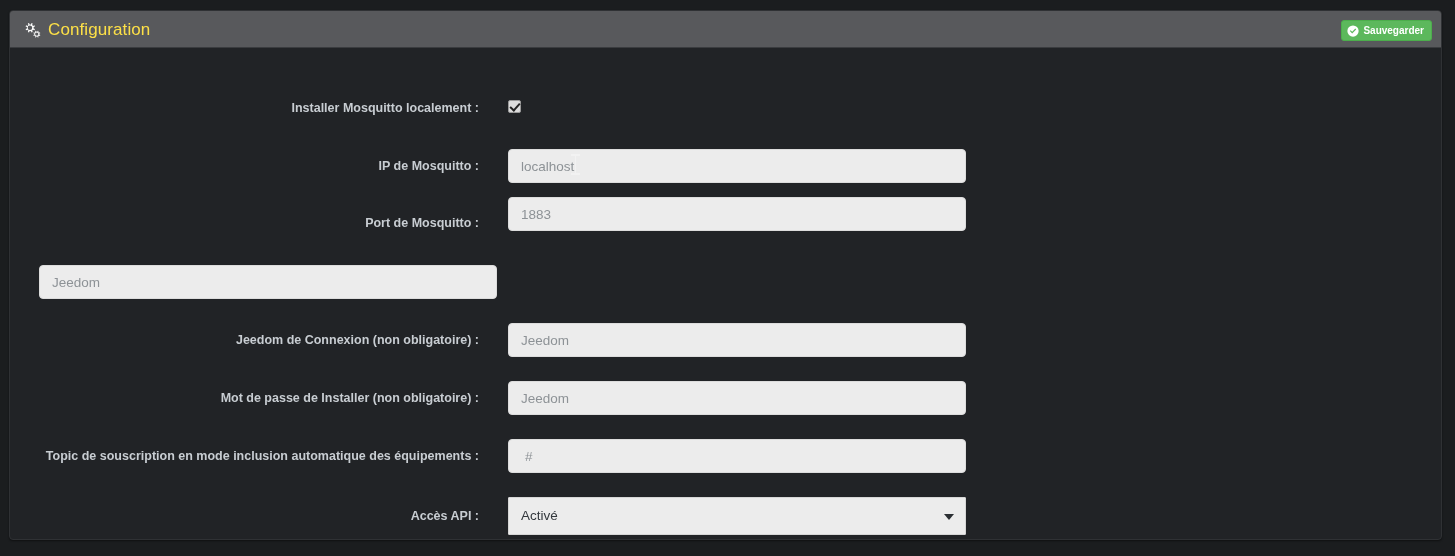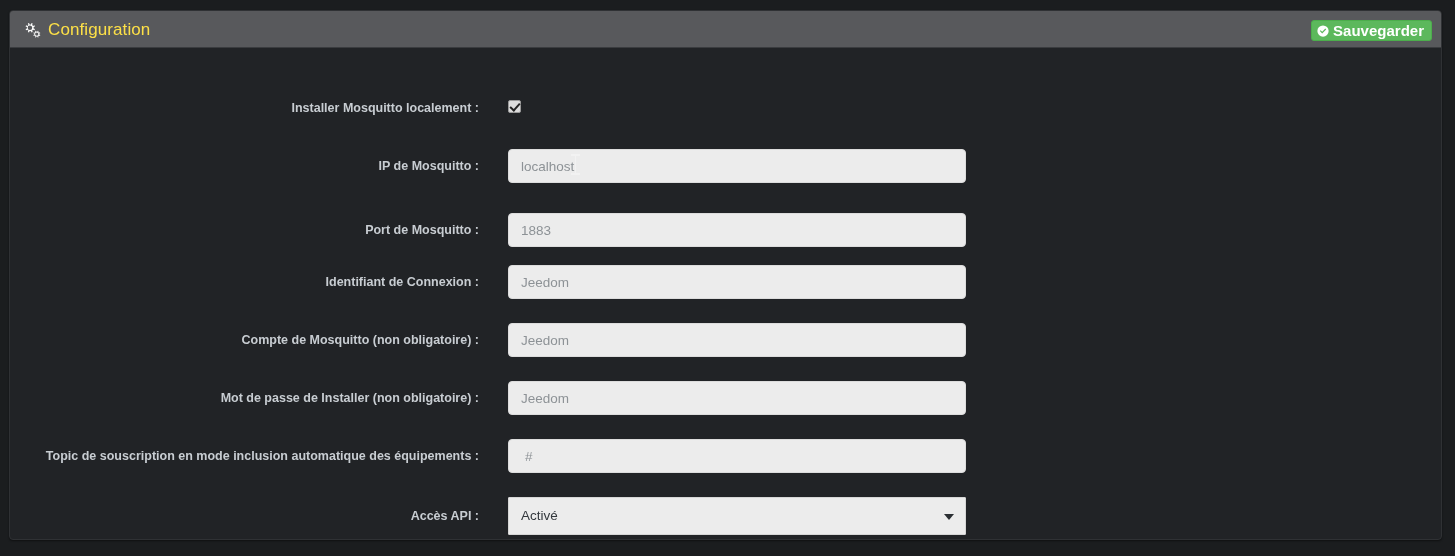--- a/index.html
+++ b/index.html
@@ -67,21 +67,21 @@
   .btn-save {
     position: absolute;
     right: 9px;
     top: 9px;
     height: 21px;
     padding: 0 7px 0 5px;
     background: #5cb85c;
     border: 1px solid #4cae4c;
     border-radius: 3px;
     color: #ffffff;
-    font-size: 15px;
+    font-size: 10px;
     font-weight: bold;
     display: flex;
     align-items: center;
     cursor: pointer;
     line-height: 1;
     white-space: nowrap;
   }
   .check-icon {
     display: inline-block;
     width: 12px;
@@ -252,36 +252,35 @@
         </div>
       </div>
 
       <div class="form-row" style="top:101px;">
         <div class="form-label" style="padding-top:9px;">IP de Mosquitto :</div>
         <div class="form-control-wrap">
           <input class="input-box" type="text" placeholder="localhost" style="">
         </div>
       </div>
 
-      <div class="form-row" style="top:165px;">
+      <div class="form-row" style="top:149px;align-items:flex-end;">
         <div class="form-label" style="padding-top:9px;">Port de Mosquitto :</div>
         <div class="form-control-wrap">
           <input class="input-box" type="text" placeholder="1883" style="">
         </div>
       </div>
 
       <div class="form-row" style="top:217px;">
-        <div class="form-label" style="padding-top:9px;">Identifiant de Connexion :</div>
         <div class="form-control-wrap">
           <input class="input-box" type="text" placeholder="Jeedom" style="">
         </div>
       </div>
 
       <div class="form-row" style="top:275px;">
-        <div class="form-label" style="padding-top:9px;">Compte de Mosquitto (non obligatoire) :</div>
+        <div class="form-label" style="padding-top:9px;">Jeedom de Connexion (non obligatoire) :</div>
         <div class="form-control-wrap">
           <input class="input-box" type="text" placeholder="Jeedom" style="">
         </div>
       </div>
 
       <div class="form-row" style="top:333px;">
         <div class="form-label" style="padding-top:9px;">Mot de passe de Installer (non obligatoire) :</div>
         <div class="form-control-wrap">
           <input class="input-box" type="password" placeholder="Jeedom" style="">
         </div>

